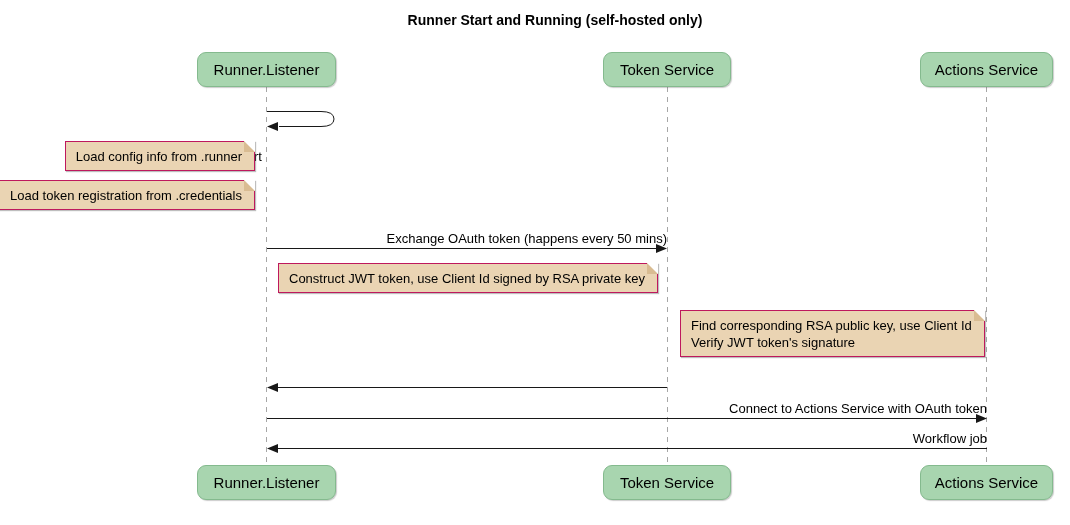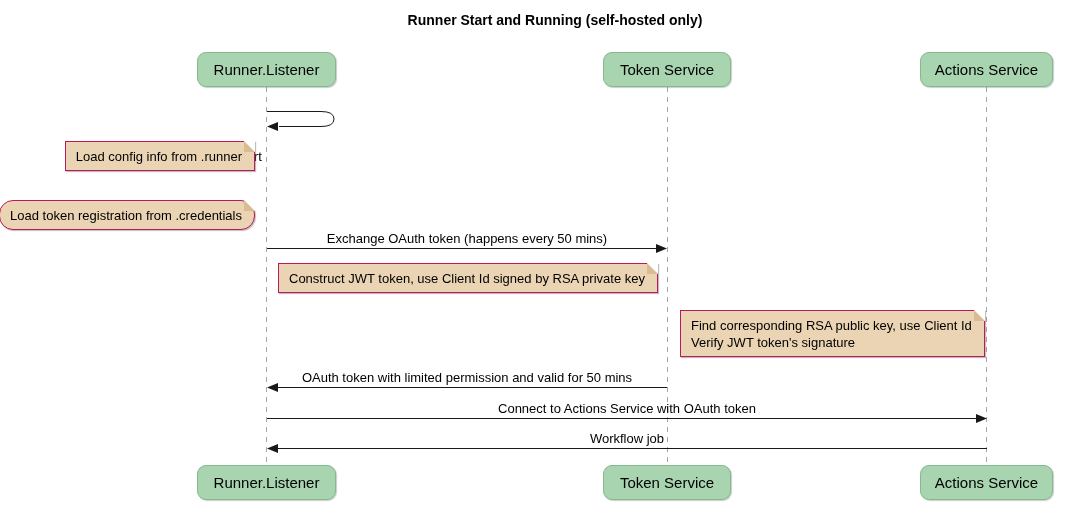--- a/index.html
+++ b/index.html
@@ -12,21 +12,21 @@
     font-size:14px; font-weight:bold;padding-left:20px;
   }
   .participant {
     position:absolute; height:35px; box-sizing:border-box;
     display:flex; align-items:center; justify-content:center;
     background:#A8D5AF; border:1px solid #84BA8E; border-radius:9px;
     font-size:15px; box-shadow:1px 1px 1px rgba(110,110,110,0.35);
   }
   .svg-layer { position:absolute; left:0; top:0; pointer-events:none; }
   .msg-label {
-    position:absolute; font-size:13px; text-align:center; white-space:nowrap;
+    position:absolute; font-size:13px; text-align:right; white-space:nowrap;
   }
   .start-label { text-align:right; }
   .note {
     position:absolute; box-sizing:border-box;
     background:#EAD4B3; border:1px solid #be185d;
     font-size:13px; line-height:17px; padding:6px 12px 5px 10px;
     white-space:nowrap; box-shadow:1px 1px 1px rgba(110,110,110,0.45);
   }
   .note .fold {
     position:absolute; top:-1px; right:-1px; width:0; height:0;
@@ -66,30 +66,29 @@
   <div class="participant" style="left:197px; top:52px; width:139px;">Runner.Listener</div>
   <div class="participant" style="left:603px; top:52px; width:128px;">Token Service</div>
   <div class="participant" style="left:920px; top:52px; width:133px;">Actions Service</div>
 
   <div class="participant" style="left:197px; top:465px; width:139px;">Runner.Listener</div>
   <div class="participant" style="left:603px; top:465px; width:128px;">Token Service</div>
   <div class="participant" style="left:920px; top:465px; width:133px;">Actions Service</div>
 
   <div class="msg-label start-label" style="left:192px; top:103px; width:70px;margin-top:46px;">Start</div>
   <div class="msg-label" style="left:267px; top:231px; width:400px;">Exchange OAuth token (happens every 50 mins)</div>
-  <div class="msg-label" style="left:267px; top:370px; width:400px;">OAuth token with limited permission and valid for 50 mins</div>
   <div class="msg-label" style="left:267px; top:401px; width:720px;">Connect to Actions Service with OAuth token</div>
   <div class="msg-label" style="left:267px; top:431px; width:720px;">Workflow job</div>
 
   <div class="note" style="top:141px; right:815px;">
     <span class="fold"></span>
     <span>Load config info from .runner</span>
   </div>
 
-  <div class="note" style="top:200px; right:815px;border-radius:14px;">
+  <div class="note" style="top:180px; right:815px;">
     <span class="fold"></span>
     <span>Load token registration from .credentials</span>
   </div>
 
   <div class="note" style="top:310px; left:680px;">
     <span class="fold"></span>
     <div>Find corresponding RSA public key, use Client Id</div>
     <div>Verify JWT token's signature</div>
   </div>
 

